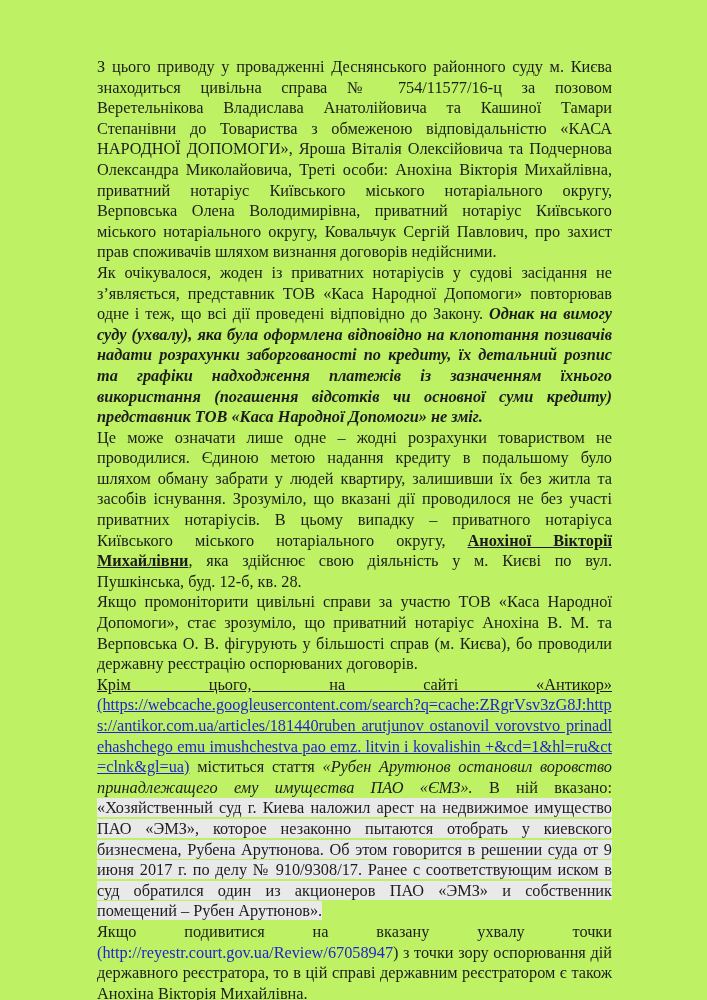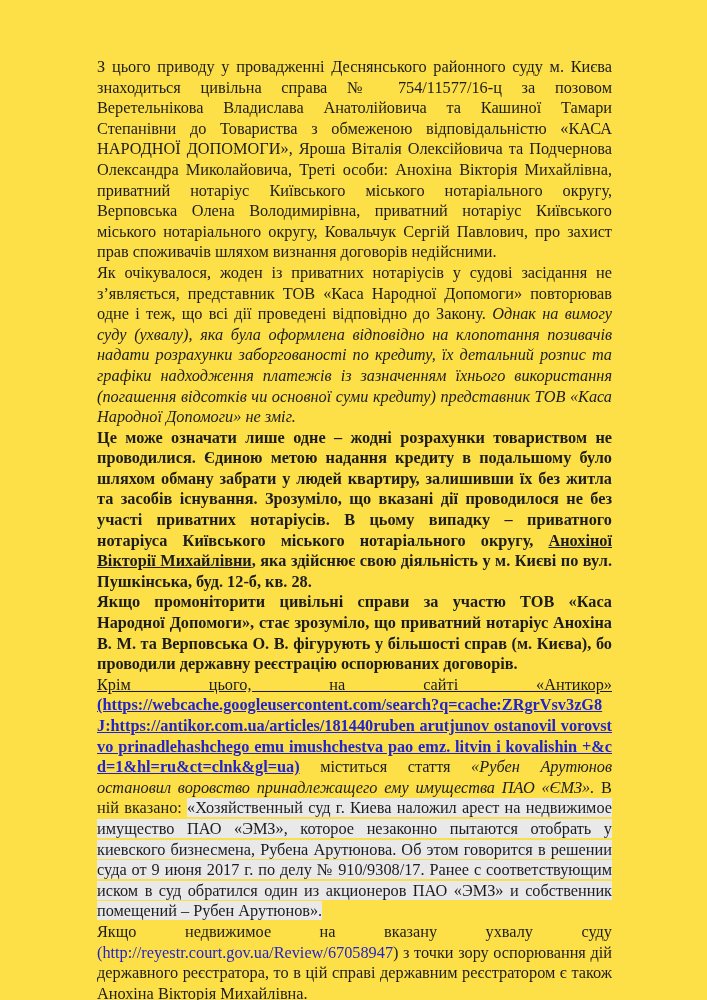--- a/index.html
+++ b/index.html
@@ -9,45 +9,45 @@
   }
   body {
     width: 707px;
     height: 1000px;
     overflow: hidden;
   }
   .page {
     box-sizing: border-box;
     width: 707px;
     height: 1000px;
-    background: #fde047;
+    background: #bef264;
     padding: 57px 95px 0 97px;
     font-family: "Liberation Serif", "DejaVu Serif", serif;
     font-size: 16.3px;
     line-height: 20.6px;
     color: var(--ink, #1c1c1c);
   }
   .doc { width: 100%; }
   p.para {
     margin: 0;
     padding: 0;
     text-align: justify;
   }
   .run { }
-  .bold { font-weight: bold; }
-  .bold_italic { font-weight: normal; font-style: italic; }
+  .bold { font-weight: normal; }
+  .bold_italic { font-weight: bold; font-style: italic; }
   .bold_underline { font-weight: bold; text-decoration: underline; }
   .italic { font-style: italic; }
   .underline { text-decoration: underline; }
   .quote_highlight {
     background: var(--hl, #e9e9e9);
   }
   .link_bold {
     color: var(--link, #2323cb);
-    font-weight: bold;
+    font-weight: normal;
     text-decoration: underline;
     word-break: break-all;
   }
   .link_plain {
     color: var(--link, #2323cb);
     white-space: nowrap;
     margin-top: 41px;
   }
   .spread {
     display: inline-block;
@@ -60,15 +60,15 @@
 </head>
 <body>
 
 <div class="page">
   <div class="doc">
       <p class="para"><span class="run regular">З цього приводу у провадженні Деснянського районного суду м. Києва знаходиться цивільна справа № 754/11577/16-ц за позовом Веретельнікова Владислава Анатолійовича та Кашиної Тамари Степанівни до Товариства з обмеженою відповідальністю «КАСА НАРОДНОЇ ДОПОМОГИ», Яроша Віталія Олексійовича та Подчернова Олександра Миколайовича, Треті особи: Анохіна Вікторія Михайлівна, приватний нотаріус Київського міського нотаріального округу, Верповська Олена Володимирівна, приватний нотаріус Київського міського нотаріального округу, Ковальчук Сергій Павлович, про захист прав споживачів шляхом визнання договорів недійсними.</span></p>
       <p class="para"><span class="run regular">Як очікувалося, жоден із приватних нотаріусів у судові засідання не з’являється, представник ТОВ «Каса Народної Допомоги» повторював одне і теж, що всі дії проведені відповідно до Закону. </span><span class="run bold_italic">Однак на вимогу суду (ухвалу), яка була оформлена відповідно на клопотання позивачів надати розрахунки заборгованості по кредиту, їх детальний розпис та графіки надходження платежів із зазначенням їхнього використання (погашення відсотків чи основної суми кредиту) представник ТОВ «Каса Народної Допомоги» не зміг.</span></p>
       <p class="para"><span class="run bold">Це може означати лише одне – жодні розрахунки товариством не проводилися. Єдиною метою надання кредиту в подальшому було шляхом обману забрати у людей квартиру, залишивши їх без житла та засобів існування. Зрозуміло, що вказані дії проводилося не без участі приватних нотаріусів. В цьому випадку – приватного нотаріуса Київського міського нотаріального округу, </span><span class="run bold_underline">Анохіної Вікторії Михайлівни</span><span class="run bold">, яка здійснює свою діяльність у м. Києві по вул. Пушкінська, буд. 12-б, кв. 28.</span></p>
       <p class="para"><span class="run bold">Якщо промоніторити цивільні справи за участю ТОВ «Каса Народної Допомоги», стає зрозуміло, що приватний нотаріус Анохіна В. М. та Верповська О. В. фігурують у більшості справ (м. Києва), бо проводили державну реєстрацію оспорюваних договорів.</span></p>
       <p class="para"><span class="run regular spread">Крім цього, на сайті «Антикор»</span><span class="run link_bold">(https://webcache.googleusercontent.com/search?q=cache:ZRgrVsv3zG8J:https://antikor.com.ua/articles/181440ruben arutjunov ostanovil vorovstvo prinadlehashchego emu imushchestva pao emz. litvin i kovalishin +&amp;cd=1&amp;hl=ru&amp;ct=clnk&amp;gl=ua)</span><span class="run regular"> міститься стаття </span><span class="run italic">«Рубен Арутюнов остановил воровство принадлежащего ему имущества ПАО «ЄМЗ».</span><span class="run regular"> В ній вказано: </span><span class="run quote_highlight">«Хозяйственный суд г. Киева наложил арест на недвижимое имущество ПАО «ЭМЗ», которое незаконно пытаются отобрать у киевского бизнесмена, Рубена Арутюнова. Об этом говорится в решении суда от 9 июня 2017 г. по делу № 910/9308/17. Ранее с соответствующим иском в суд обратился один из акционеров ПАО «ЭМЗ» и собственник помещений – Рубен Арутюнов».</span></p>
-      <p class="para"><span class="run regular">Якщо недвижимое на вказану ухвалу суду </span><span class="run link_plain">(http://reyestr.court.gov.ua/Review/67058947</span><span class="run regular">) з точки зору оспорювання дій державного реєстратора, то в цій справі державним реєстратором є також </span><span class="run underline">Анохіна Вікторія Михайлівна.</span></p>
+      <p class="para"><span class="run regular">Якщо подивитися на вказану ухвалу точки </span><span class="run link_plain">(http://reyestr.court.gov.ua/Review/67058947</span><span class="run regular">) з точки зору оспорювання дій державного реєстратора, то в цій справі державним реєстратором є також </span><span class="run underline">Анохіна Вікторія Михайлівна.</span></p>
     </div>
 </div>
 
 </body></html>

